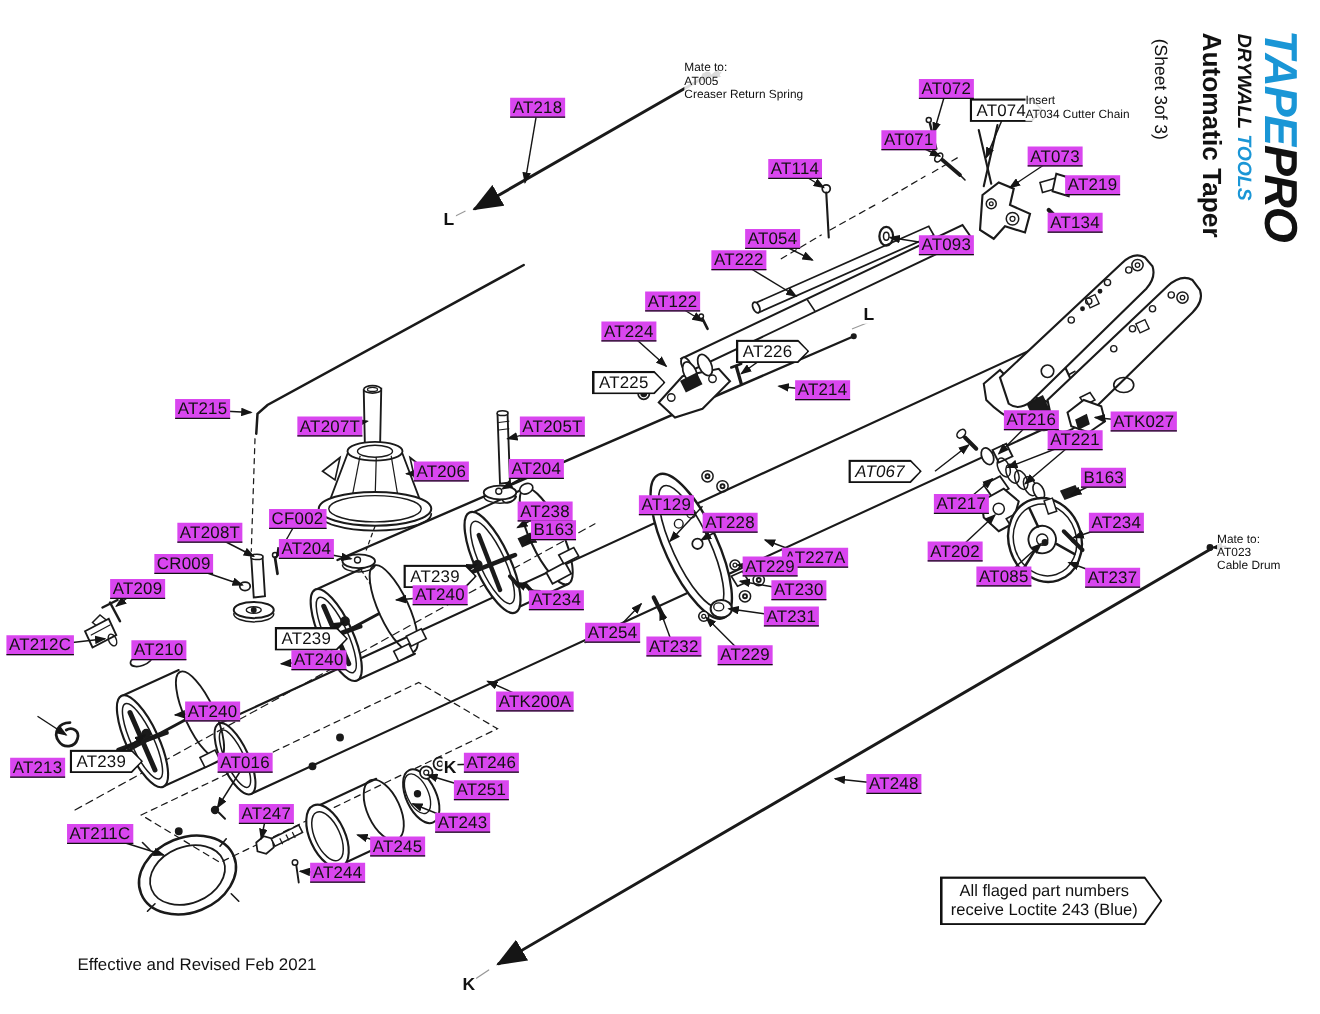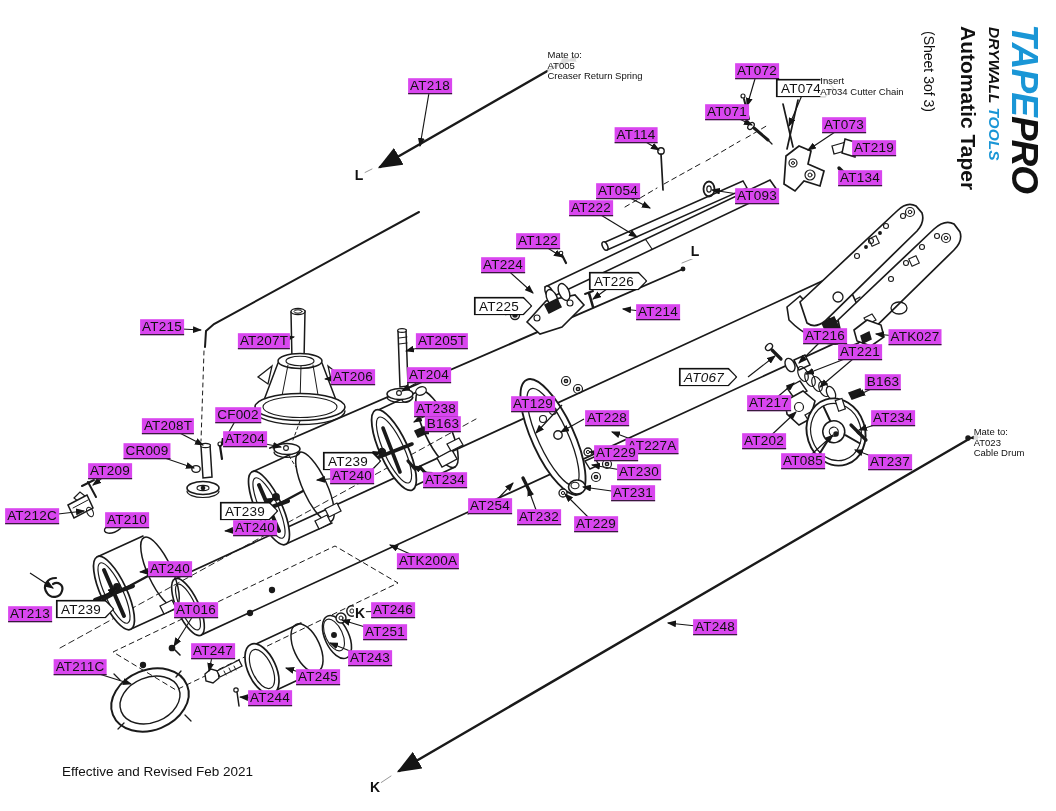--- a/index.html
+++ b/index.html
@@ -513,21 +513,21 @@
       <div class="plabel und" style="left: 443px; top: 425px;">B163</div>
       <div class="plabel flag" style="left: 352px; top: 461px;"><span class="fo"><span class="fi">AT239</span></span></div>
       <div class="plabel und" style="left: 445px; top: 481px;">AT234</div>
       <div class="plabel und" style="left: 352px; top: 477px;">AT240</div>
       <div class="plabel flag" style="left: 249px; top: 511px;"><span class="fo"><span class="fi">AT239</span></span></div>
       <div class="plabel und" style="left: 255px; top: 529px;">AT240</div>
       <div class="plabel und" style="left: 170px; top: 570px;">AT240</div>
       <div class="plabel flag" style="left: 85px; top: 609px;"><span class="fo"><span class="fi">AT239</span></span></div>
       <div class="plabel und" style="left: 196px; top: 611px;">AT016</div>
       <div class="plabel und" style="left: 533px; top: 405px;">AT129</div>
-      <div class="plabel und" style="left: 584px; top: 419px; margin-left: 23px;">AT228</div>
+      <div class="plabel und" style="left: 584px; top: 419px;">AT228</div>
       <div class="plabel und" style="left: 652px; top: 447px;">AT227A</div>
       <div class="plabel und" style="left: 616px; top: 454px;">AT229</div>
       <div class="plabel und" style="left: 639px; top: 473px;">AT230</div>
       <div class="plabel und" style="left: 633px; top: 494px;">AT231</div>
       <div class="plabel und" style="left: 596px; top: 525px;">AT229</div>
       <div class="plabel und" style="left: 539px; top: 518px;">AT232</div>
       <div class="plabel und" style="left: 490px; top: 507px;">AT254</div>
       <div class="plabel und" style="left: 428px; top: 562px;">ATK200A</div>
       <div class="plabel und" style="left: 715px; top: 628px;">AT248</div>
       <div class="plabel und" style="left: 80px; top: 668px;">AT211C</div>
@@ -560,20 +560,23 @@
         <span>Insert</span>
         <span>AT034 Cutter Chain</span>
       </div>
       <div class="annot" style="left: 999px; top: 427px;">
         <span>Mate to:</span>
         <span>AT023</span>
         <span>Cable Drum</span>
       </div>
     </div>
 
+<div class="noteflag" style="left:752px;top:701px;">
+  <span class="fo"><span class="fi"><span>All flaged part numbers</span><br><span>receive Loctite 243 (Blue)</span></span></span>
+</div>
 
 <div id="titleblock">
   <div class="brand1"><span class="blue">TAPE</span><span>PRO</span></div>
   <div class="brand2"><span>DRYWALL </span><span class="blue">TOOLS</span></div>
   <div class="brand3">Automatic Taper</div>
   <div class="brand4">(Sheet 3of 3)</div>
 </div>
 
 <div class="footer">Effective and Revised Feb 2021</div>
 

